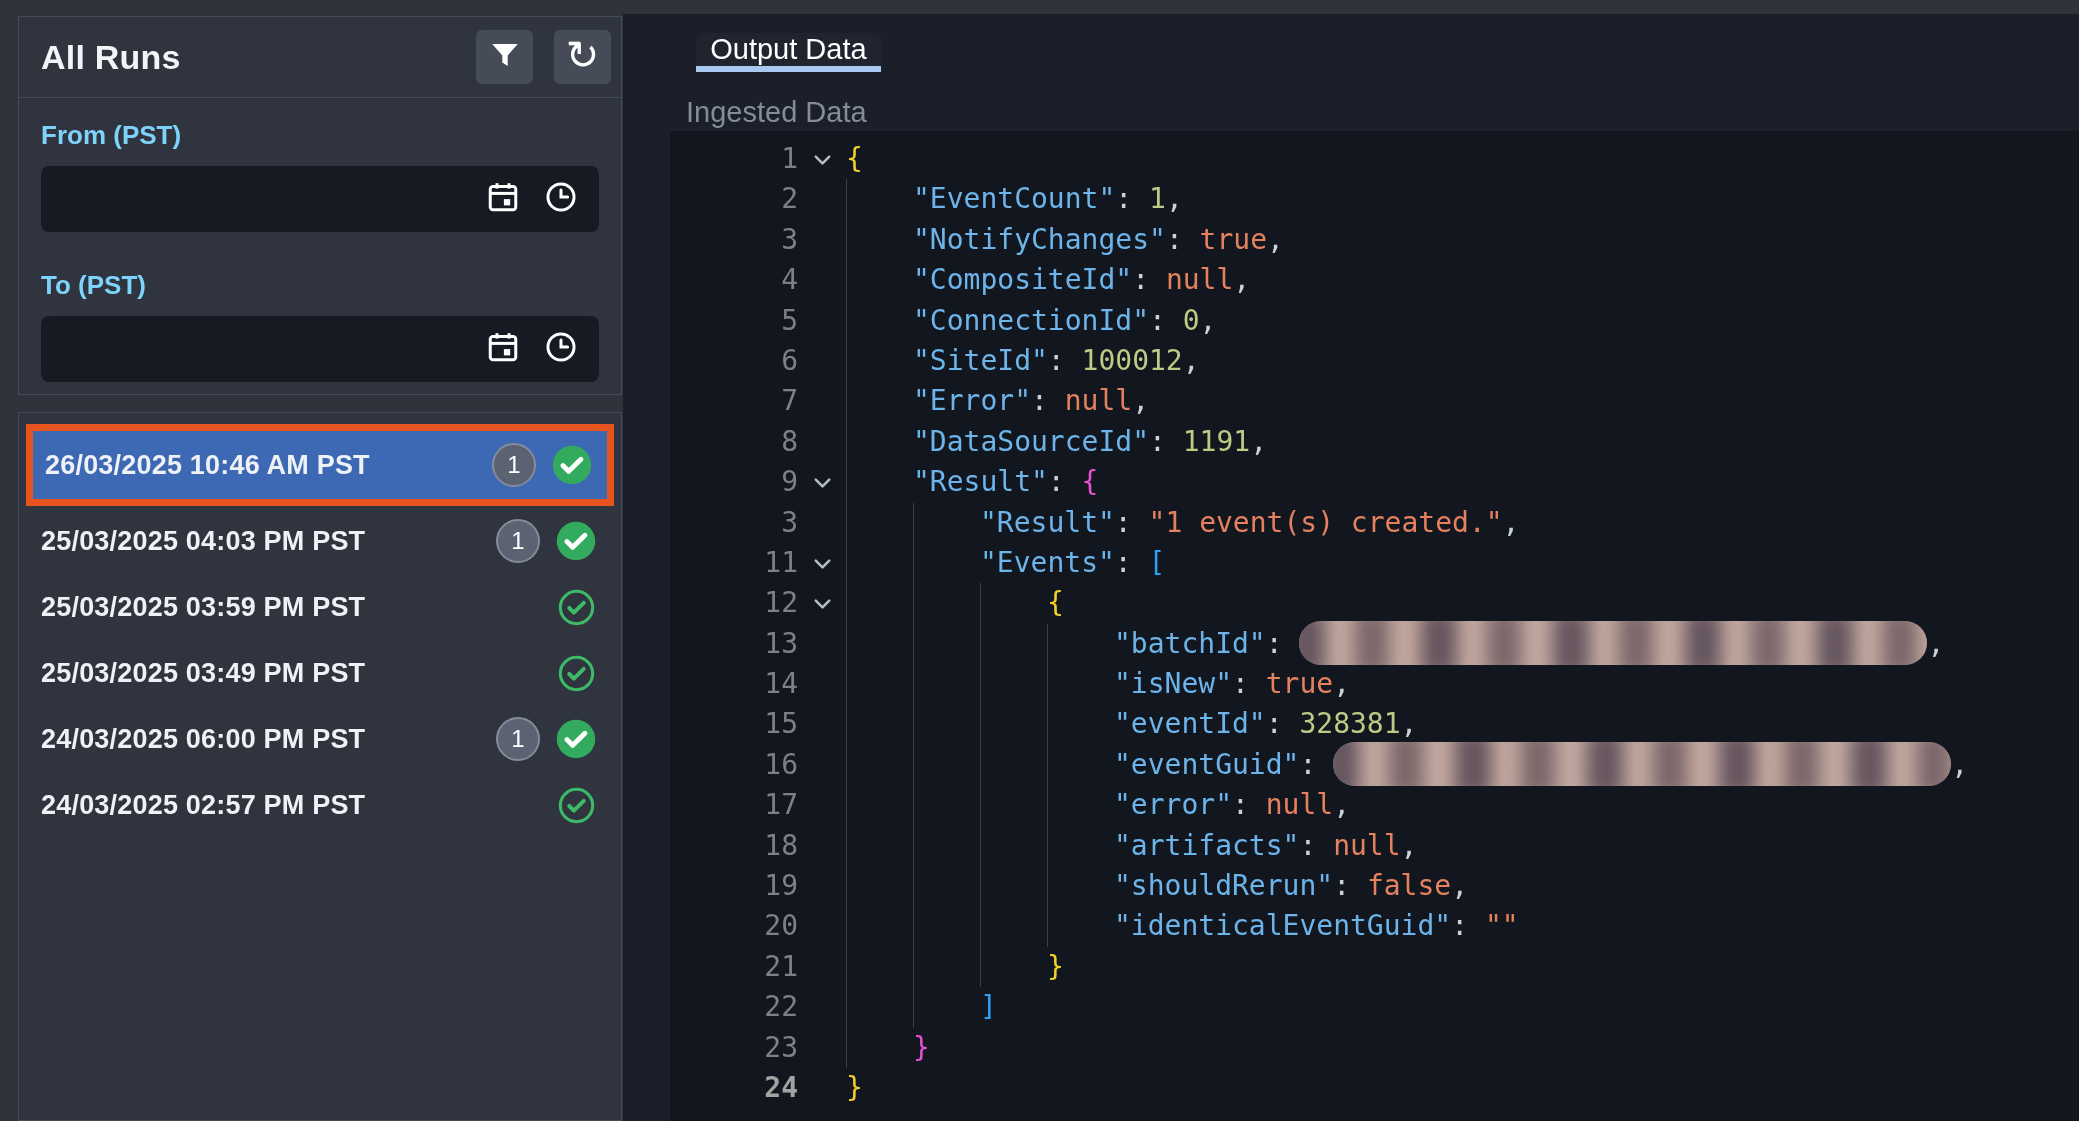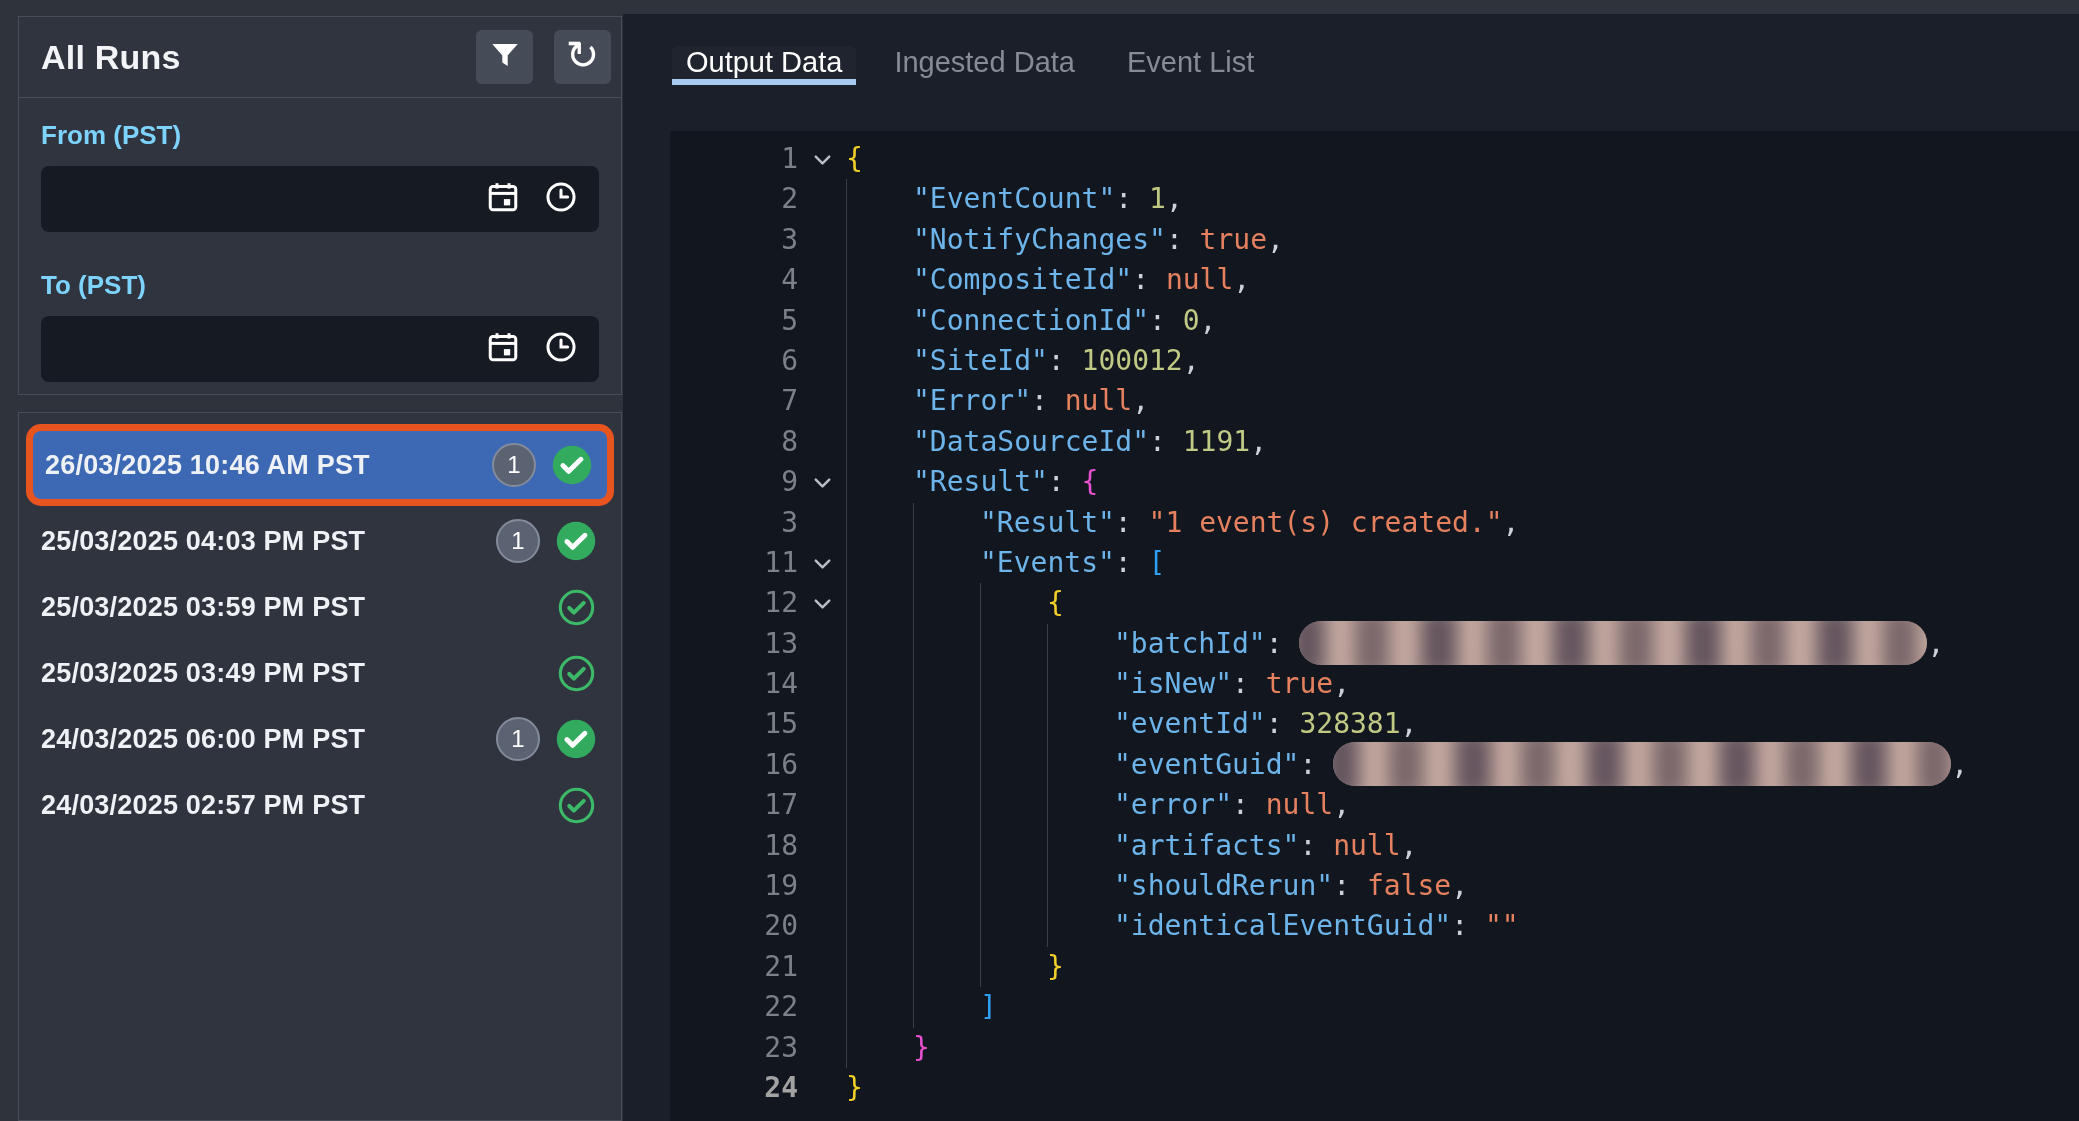--- a/index.html
+++ b/index.html
@@ -26,32 +26,32 @@
   .filters{padding:22px 22px 0 22px;}
   .field-label{font-size:26px;font-weight:700;color:#7dd3fc;}
   .input-box{margin-top:15px;height:66px;background:#161a23;border-radius:8px;
              display:flex;align-items:center;justify-content:flex-end;gap:22px;padding-right:20px;}
   .to-label{margin-top:38px;}
   .input-value{flex:1;padding-left:18px;color:#e8eaee;font-size:25px;}
 
   
   .run-list{padding:10px 0 0 0;}
   .run-row{height:64px;margin:2px 10px;display:flex;align-items:center;
-           padding:0 14px 0 12px;border-radius:8px;cursor:pointer;}
+           padding:0 14px 0 12px;border-radius:0;cursor:pointer;}
   .run-label{font-size:27px;font-weight:700;color:#eef1f5;letter-spacing:.2px;}
   .run-row .spacer{flex:1;}
   .run-row.selected{background:#3c68b4;height:68px;}
   .run-row.ring{box-shadow:0 0 0 7px #e8541f;margin:8px 14px 10px 14px;}
   .badge{width:44px;height:44px;border-radius:50%;background:#5b6373;border:2px solid #848b9a;
          box-sizing:border-box;color:#ffffff;font-size:24px;font-weight:400;
          display:flex;align-items:center;justify-content:center;margin-right:15px;}
   .check{width:42px;display:flex;align-items:center;justify-content:center;}
 
   
-  .tab-bar{position:absolute;left:672px;top:33px;height:64px;display:flex;gap:24px;align-items:center;}
+  .tab-bar{position:absolute;left:672px;top:33px;height:64px;display:flex;gap:24px;align-items:flex-end;flex-direction:column;}
   .tab{display:flex;align-items:center;padding:0 14px;font-size:29px;color:#868c95;
        border-bottom:6px solid transparent;cursor:pointer;white-space:nowrap;}
   .tab.active{color:#ffffff;background:#1f242e;border-radius:6px 6px 0 0;
               border-bottom:6px solid #a7c9f0;}
 
   
   .editor{position:absolute;left:670px;top:131px;right:0;bottom:0;background:#12161e;
           padding-top:8px;font-family:"DejaVu Sans Mono",monospace;font-size:28px;}
   .code-line{display:flex;height:40.4px;line-height:40.4px;}
   .line-num{width:128px;flex-shrink:0;text-align:right;color:#7b8089;user-select:none;}

